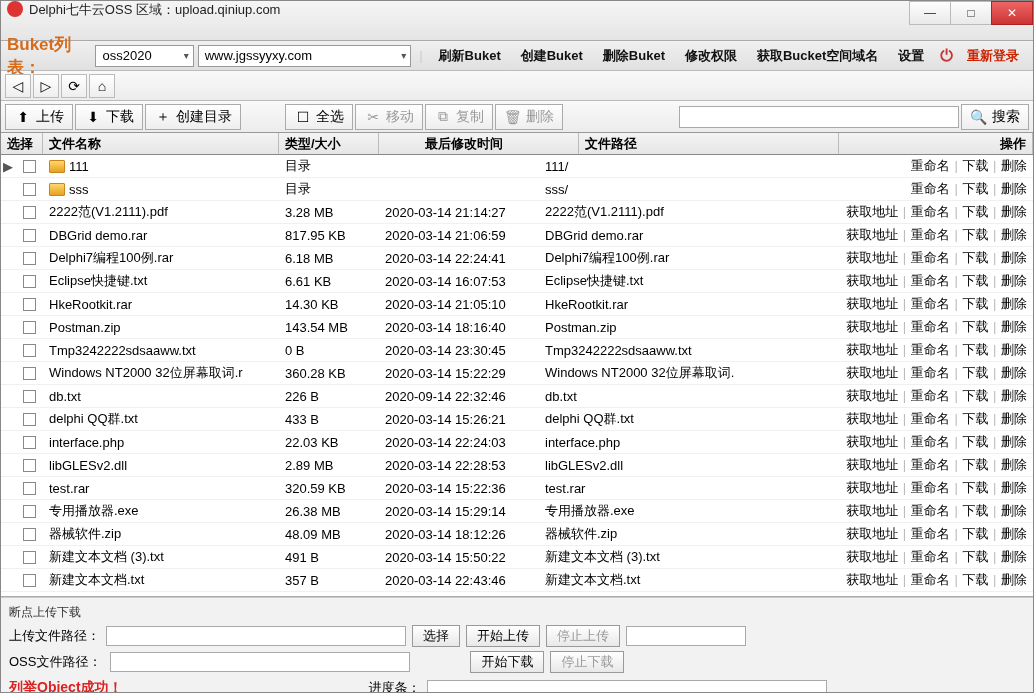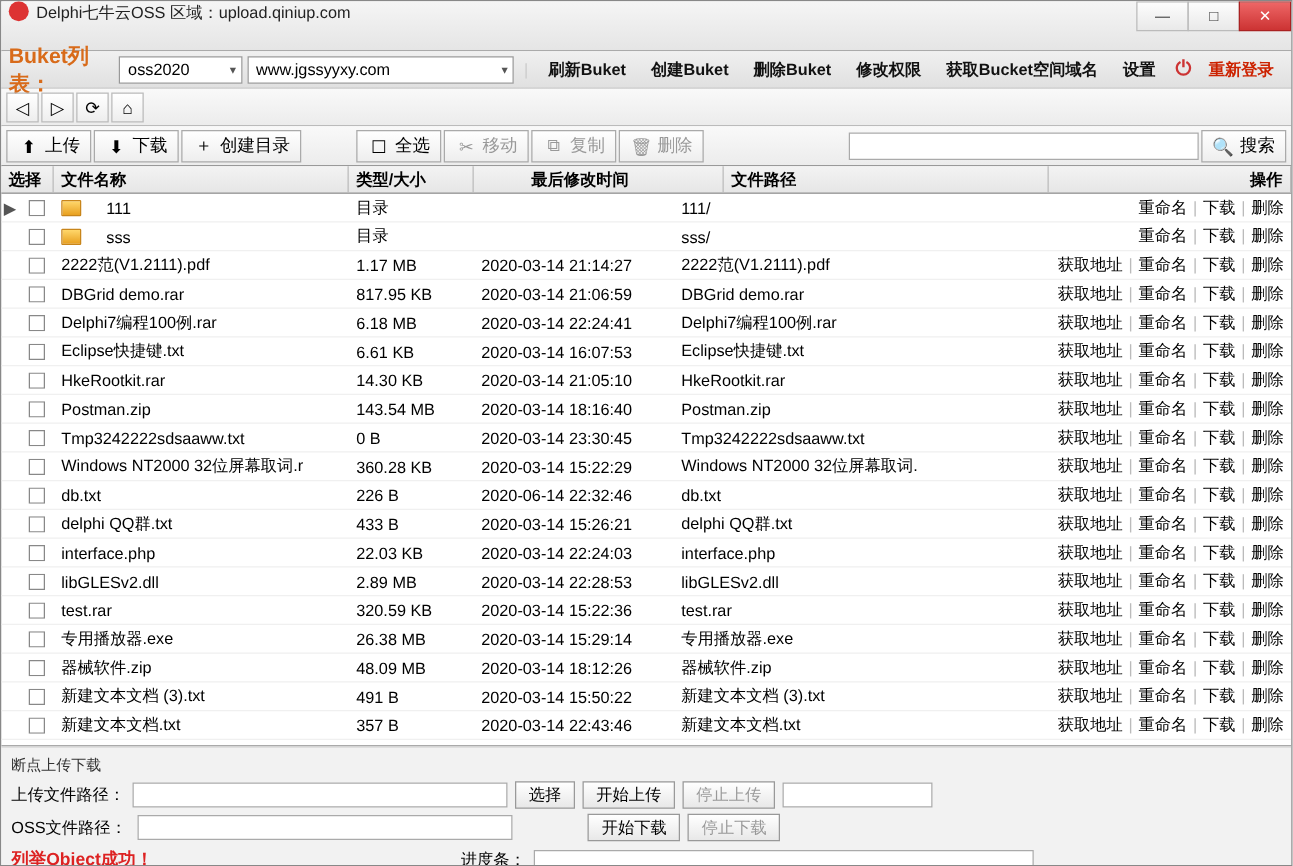--- a/index.html
+++ b/index.html
@@ -27,21 +27,21 @@
 .search-input { width:280px; height:22px; border:1px solid #aaa; padding:0 4px; font-size:13px;}
 .grid-head { height:22px; background: linear-gradient(#f3f3f3,#e6e6e6); border-bottom:1px solid #888; display:flex; font-weight:bold; font-size:13px; }
 .grid-head > div { border-right:1px solid #bbb; padding:2px 6px; display:flex; align-items:center;}
 .col-sel{width:42px;} .col-name{width:236px;} .col-size{width:100px;} .col-time{width:160px;margin-left:40px;} .col-path{width:260px;} .col-ops{flex:1; justify-content:flex-end; padding-right:26px;}
 .grid-body { height: 442px; overflow-y:scroll; border-bottom:1px solid #aaa;}
 .row { height:23px; display:flex; align-items:center; font-size:13px; border-bottom:1px solid #f0f0f0;}
 .row > div { padding:0 6px; overflow:hidden; white-space:nowrap; text-overflow:ellipsis;}
 .cell-handle{width:14px; display:flex; align-items:center; justify-content:center; color:#555;}
 .cell-chk{width:28px; display:flex; align-items:center; justify-content:center;}
 .chkbox{width:13px;height:13px;border:1px solid #888;background:#fff;display:inline-block;}
-.cell-name{width:236px; display:flex; align-items:center; gap:20px;}
+.cell-name{width:236px; display:flex; align-items:center; gap:4px;}
 .cell-size{width:100px;} .cell-time{width:160px;} .cell-path{width:260px;}
 .cell-ops{flex:1; text-align:right; padding-right:10px;}
 .folder-ico{width:16px;height:13px;background:linear-gradient(#ffd76b,#e8a020);border:1px solid #c8851a;border-radius:1px;display:inline-block;}
 .ops-link{cursor:pointer;}
 .divider{color:#bbb; margin:0 1px;}
 .bottom { padding:4px 8px; background:#f2f2f2; border-top:1px solid #ccc; height:107px;}
 .group-title{font-size:12px; color:#333; margin:2px 0;}
 .bot-row{display:flex; align-items:center; gap:6px; height:26px;}
 .bot-lbl{font-size:13px;}
 .bot-input{flex:0 0 300px; height:20px; border:1px solid #aaa; background:#fff;}
@@ -170,21 +170,21 @@
       <div class="cell-ops"><span class="ops-link">重命名</span><span class="divider"> | </span><span class="ops-link">下载</span><span class="divider"> | </span><span class="ops-link">删除</span></div>
     </div>
     <div class="row">
       <div class="cell-handle"></div>
       <div class="cell-chk">
         <span class="chkbox"></span>
       </div>
       <div class="cell-name">
         <span>2222范(V1.2111).pdf</span>
       </div>
-      <div class="cell-size">1.17 MB</div>
+      <div class="cell-size">3.28 MB</div>
       <div class="cell-time">2020-03-14 21:14:27</div>
       <div class="cell-path">2222范(V1.2111).pdf</div>
       <div class="cell-ops"><span class="ops-link">获取地址</span><span class="divider"> | </span><span class="ops-link">重命名</span><span class="divider"> | </span><span class="ops-link">下载</span><span class="divider"> | </span><span class="ops-link">删除</span></div>
     </div>
     <div class="row">
       <div class="cell-handle"></div>
       <div class="cell-chk">
         <span class="chkbox"></span>
       </div>
       <div class="cell-name">
@@ -275,21 +275,21 @@
     </div>
     <div class="row">
       <div class="cell-handle"></div>
       <div class="cell-chk">
         <span class="chkbox"></span>
       </div>
       <div class="cell-name">
         <span>db.txt</span>
       </div>
       <div class="cell-size">226 B</div>
-      <div class="cell-time">2020-06-14 22:32:46</div>
+      <div class="cell-time">2020-09-14 22:32:46</div>
       <div class="cell-path">db.txt</div>
       <div class="cell-ops"><span class="ops-link">获取地址</span><span class="divider"> | </span><span class="ops-link">重命名</span><span class="divider"> | </span><span class="ops-link">下载</span><span class="divider"> | </span><span class="ops-link">删除</span></div>
     </div>
     <div class="row">
       <div class="cell-handle"></div>
       <div class="cell-chk">
         <span class="chkbox"></span>
       </div>
       <div class="cell-name">
         <span>delphi QQ群.txt</span>

